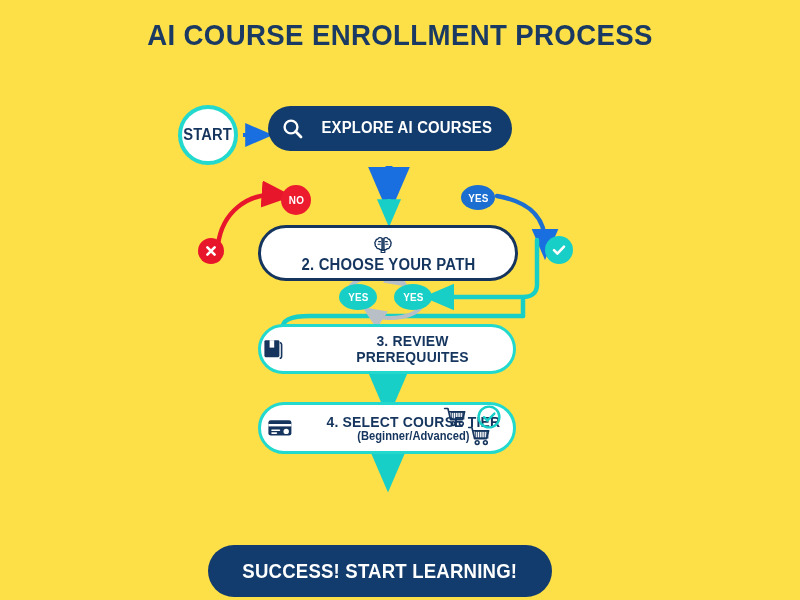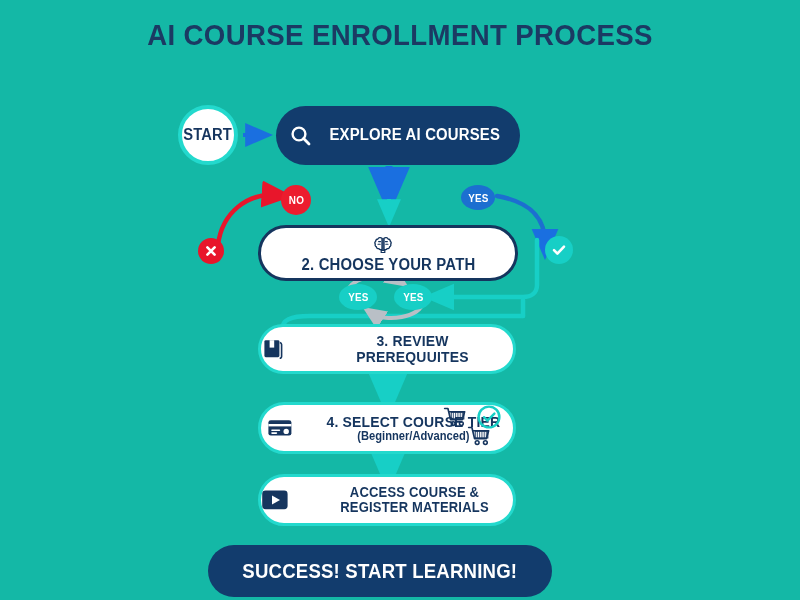--- a/index.html
+++ b/index.html
@@ -5,21 +5,21 @@
   * { box-sizing: border-box; margin: 0; padding: 0; }
   html, body {
     width: 800px; height: 600px;
     background: #fffffe;
     font-family: "Liberation Sans", sans-serif;
     overflow: hidden;
   }
   #canvas {
     position: relative;
     width: 800px; height: 600px;
-    background: #14b8a6;
+    background: #fde047;
   }
 
   
   #title {
     position: absolute;
     top: 18px; left: 0; width: 800px;
     text-align: center;
     font-size: 30px;
     font-weight: bold;
     letter-spacing: 0.4px;
@@ -68,21 +68,21 @@
   }
   .node-sub {
     display: block;
     font-weight: bold;
     font-size: 12px;
     letter-spacing: 0;
     transform: none;
   }
 
   
-  #node-explore  { left: 276px; top: 106px; width: 244px; height: 59px; }
+  #node-explore  { left: 268px; top: 106px; width: 244px; height: 45px; }
   #node-explore .node-label { font-size: 16px; }
 
   #node-choose   { left: 258px; top: 225px; width: 260px; height: 56px; }
   #node-choose .node-label { font-size: 16px; }
 
   #node-review   { left: 258px; top: 324px; width: 258px; height: 50px; }
   #node-review .node-label { font-size: 15px; }
 
   #node-tier     { left: 258px; top: 402px; width: 258px; height: 52px; }
   #node-tier .node-label { font-size: 15px; }
@@ -284,29 +284,20 @@
           <path d="M2 3h4l3.2 13.6h14.4l2.8-9.6H8.2" fill="none" stroke="#16355e" stroke-width="2" stroke-linecap="round" stroke-linejoin="round"></path>
           <rect x="10" y="7.6" width="15.4" height="8.2" fill="none" stroke="#16355e" stroke-width="1.3"></rect>
           <path d="M12.6 7.6v8.2M15.4 7.6v8.2M18.2 7.6v8.2M21 7.6v8.2M23.6 7.6v8.2" stroke="#16355e" stroke-width="1"></path>
           <circle cx="12.4" cy="21.4" r="2.3" fill="none" stroke="#16355e" stroke-width="1.9"></circle>
           <circle cx="22.4" cy="21.4" r="2.3" fill="none" stroke="#16355e" stroke-width="1.9"></circle>
         </g>
       </svg>
     </span>
   </div>
 
-  <div class="node node-outline-teal" id="node-access">
-    <span class="icon-slot icon-left">
-      <svg width="28" height="22" viewBox="0 0 28 22">
-        <rect x="1.2" y="1.6" width="25.4" height="18.6" rx="3.4" fill="#16355e"></rect>
-        <path d="M11 6.6 L19 11 L11 15.4 Z" fill="#ffffff"></path>
-      </svg>
-    </span>
-    <span class="node-label">ACCESS COURSE &amp; REGISTER MATERIALS</span>
-  </div>
 
   <div class="node node-filled" id="node-success">
     <span class="node-label">SUCCESS! START LEARNING!</span>
   </div>
 
   <div class="badge" id="badge-no">
     <span>NO</span>
   </div>
 
   <div class="badge" id="badge-yes-right">

